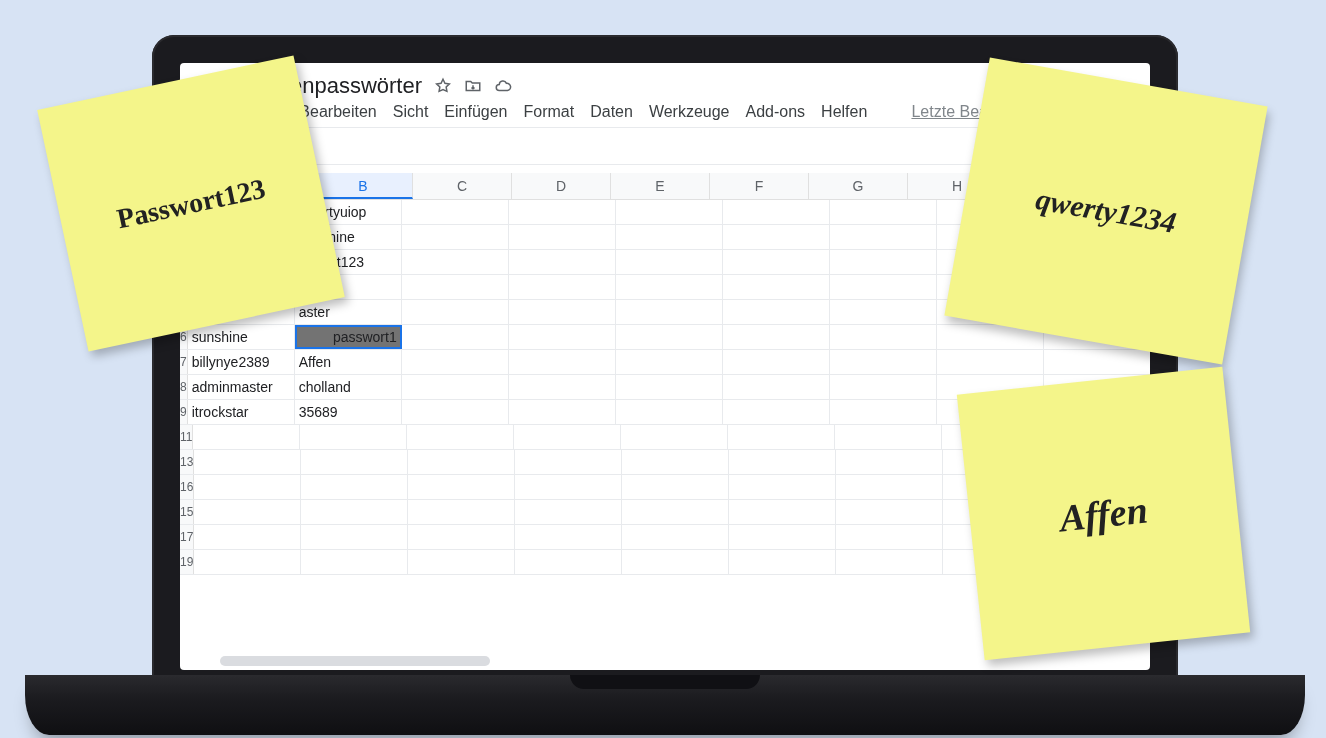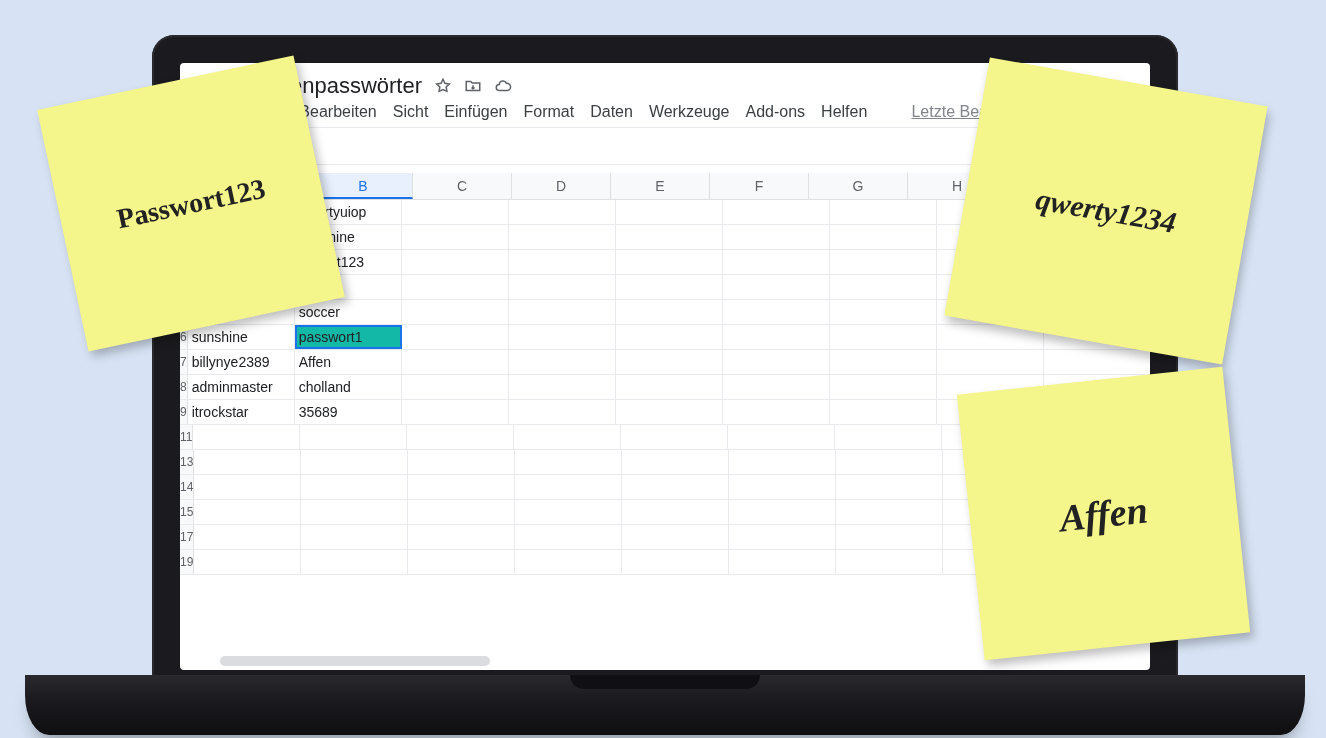--- a/index.html
+++ b/index.html
@@ -29,21 +29,21 @@
   .grid{position:absolute;left:0;right:0;top:110px;bottom:0;overflow:hidden;font-size:14px;color:#202124;}
   .colhdr{display:flex;height:26px;background:#f8f9fa;border-bottom:1px solid #e0e0e0;}
   .corner{width:34px;border-right:1px solid #e0e0e0;}
   .col{flex:0 0 98px;text-align:center;line-height:26px;border-right:1px solid #e0e0e0;color:#5f6368;font-weight:500;}
   .col.A{flex:0 0 98px;}
   .col.B{flex:0 0 98px;background:#e8f0fe;border-bottom:2px solid #1a73e8;color:#1a73e8;}
   .rows{}
   .row{display:flex;height:24px;border-bottom:1px solid #e8eaed;}
   .rn{width:34px;text-align:center;line-height:24px;background:#f8f9fa;border-right:1px solid #e0e0e0;color:#5f6368;font-size:12px;}
   .cell{flex:0 0 98px;padding:0 4px;line-height:24px;border-right:1px solid #e8eaed;white-space:nowrap;overflow:hidden;}
-  .cell.sel{outline:2px solid #1a73e8;outline-offset:-2px;background:#14b8a6;}
+  .cell.sel{outline:2px solid #1a73e8;outline-offset:-2px;background:#737373;text-align:right;}
   .hscroll{position:absolute;left:40px;bottom:4px;width:270px;height:10px;background:#dadce0;border-radius:5px;}
   
   .note{position:absolute;background:#f4f58a;box-shadow:3px 6px 10px rgba(0,0,0,.25);font-family:"Segoe Script","Bradley Hand","Comic Sans MS",cursive;font-weight:700;color:#222;display:flex;align-items:center;justify-content:center;padding:16px;}
   .n1{left:60px;top:80px;width:230px;height:215px;transform:rotate(-12deg);font-size:28px;}
   .n2{left:965px;top:80px;width:250px;height:230px;transform:rotate(10deg);font-size:30px;font-style:italic;}
   .n3{left:970px;top:380px;width:235px;height:235px;transform:rotate(-6deg);font-size:38px;font-style:italic;}
 </style>
 </head>
 <body>
 <div class="stage">
@@ -149,21 +149,21 @@
                 <div class="cell"></div>
                 <div class="cell"></div>
                 <div class="cell"></div>
                 <div class="cell"></div>
                 <div class="cell"></div>
                 <div class="cell"></div>
               </div>
               <div class="row">
                 <div class="rn">5</div>
                 <div class="cell">chters</div>
-                <div class="cell">soccer</div>
+                <div class="cell">aster</div>
                 <div class="cell"></div>
                 <div class="cell"></div>
                 <div class="cell"></div>
                 <div class="cell"></div>
                 <div class="cell"></div>
                 <div class="cell"></div>
                 <div class="cell"></div>
               </div>
               <div class="row">
                 <div class="rn">6</div>
@@ -231,21 +231,21 @@
                 <div class="cell"></div>
                 <div class="cell"></div>
                 <div class="cell"></div>
                 <div class="cell"></div>
                 <div class="cell"></div>
                 <div class="cell"></div>
                 <div class="cell"></div>
                 <div class="cell"></div>
               </div>
               <div class="row">
-                <div class="rn">14</div>
+                <div class="rn">16</div>
                 <div class="cell"></div>
                 <div class="cell"></div>
                 <div class="cell"></div>
                 <div class="cell"></div>
                 <div class="cell"></div>
                 <div class="cell"></div>
                 <div class="cell"></div>
                 <div class="cell"></div>
                 <div class="cell"></div>
               </div>

